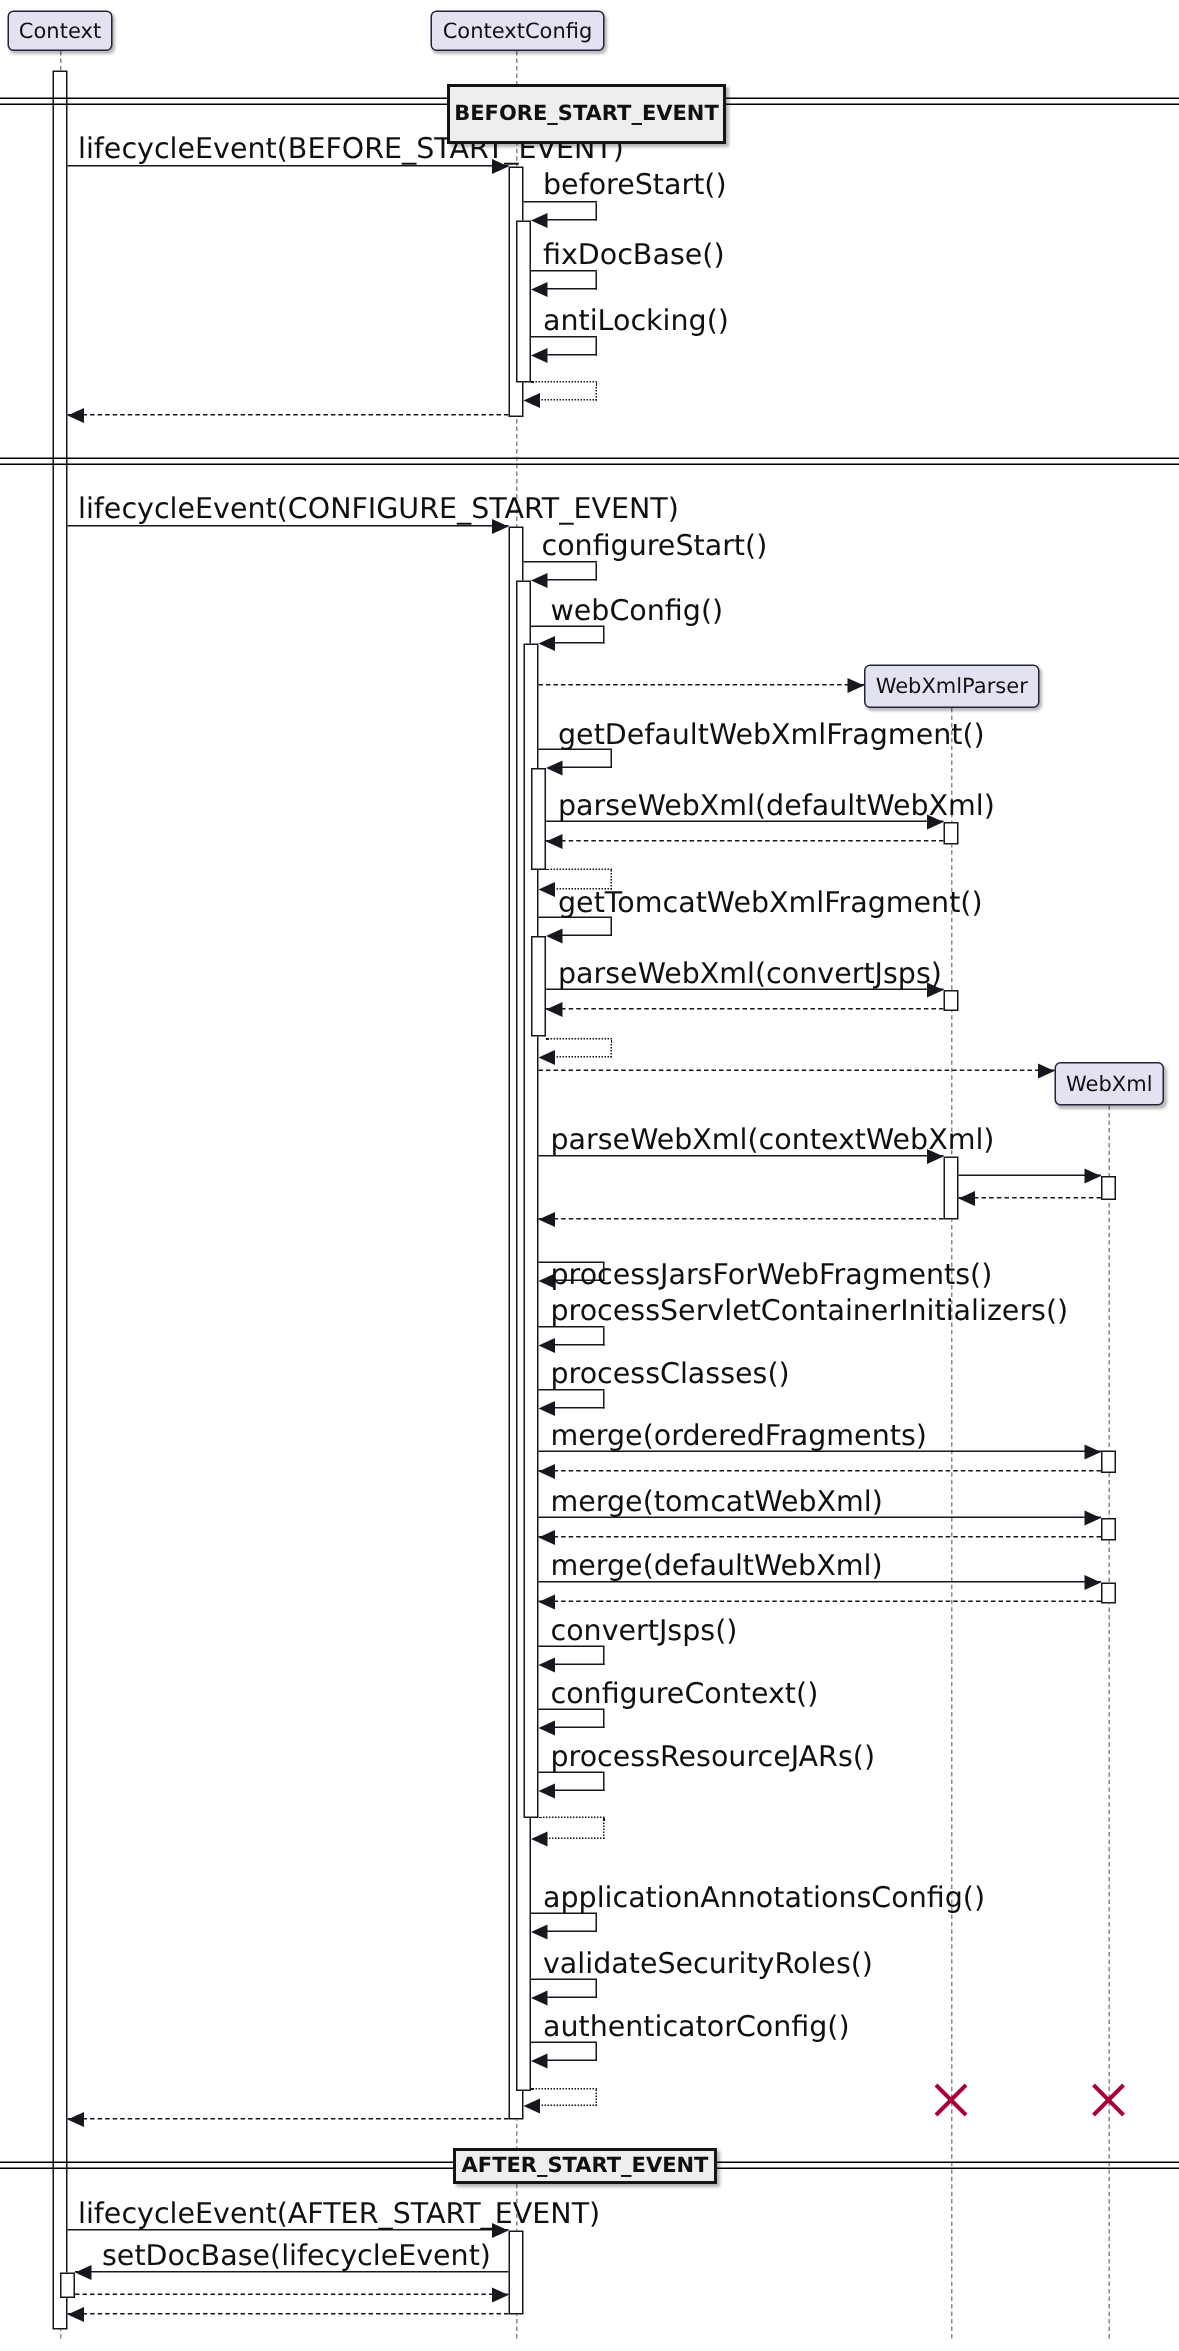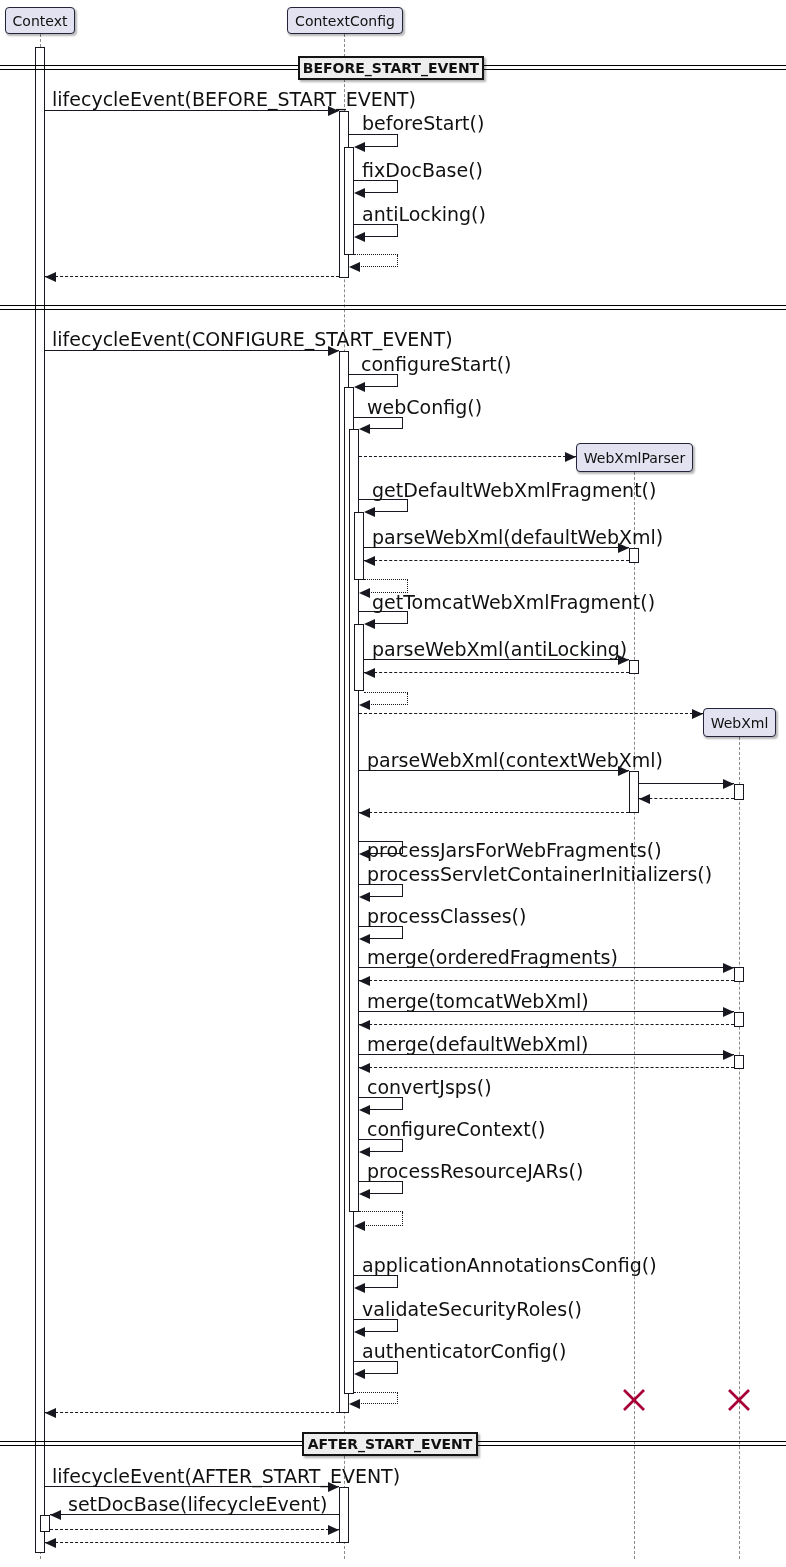--- a/index.html
+++ b/index.html
@@ -146,21 +146,21 @@
     <div class="msg-group">
       <div class="mline" style="left: 359px; top: 611px; width: 49px; border-top: 1.5px solid rgb(23, 23, 31);"></div>
       <div class="vline" style="left: 407px; top: 612px; height: 12px; border-left: 1.5px solid rgb(23, 23, 31);"></div>
       <div class="mline" style="left: 374px; top: 623px; width: 34px; border-top: 1.5px solid rgb(23, 23, 31);"></div>
       <div class="arrow" style="top: 619px; left: 364px; border-right: 11px solid rgb(23, 23, 31);"></div>
       <div class="msg-label" style="left: 372px; top: 595px;">getTomcatWebXmlFragment()</div>
     </div>
     <div class="msg-group">
       <div class="mline" style="left: 364px; top: 659px; width: 265px; border-top: 1.5px solid rgb(23, 23, 31);"></div>
       <div class="arrow" style="top: 655px; left: 618px; border-left: 11px solid rgb(23, 23, 31);"></div>
-      <div class="msg-label" style="left: 372px; top: 642px;">parseWebXml(antiLocking)</div>
+      <div class="msg-label" style="left: 372px; top: 642px;">parseWebXml(convertJsps)</div>
     </div>
     <div class="msg-group">
       <div class="mline" style="left: 364px; top: 672px; width: 265px; border-top: 1.5px dashed rgb(23, 23, 31);"></div>
       <div class="arrow" style="top: 668px; left: 364px; border-right: 11px solid rgb(23, 23, 31);"></div>
     </div>
     <div class="msg-group">
       <div class="mline" style="left: 364px; top: 692px; width: 44px; border-top: 1.5px dotted rgb(23, 23, 31);"></div>
       <div class="vline" style="left: 407px; top: 693px; height: 12px; border-left: 1.5px dotted rgb(23, 23, 31);"></div>
       <div class="mline" style="left: 369px; top: 704px; width: 39px; border-top: 1.5px dotted rgb(23, 23, 31);"></div>
       <div class="arrow" style="top: 700px; left: 359px; border-right: 11px solid rgb(23, 23, 31);"></div>
@@ -315,15 +315,15 @@
       <line x1="23" y1="3" x2="3" y2="23" stroke="#A80036" stroke-width="2.6"></line>
     </svg>
     <svg width="26" height="26" class="destroy" style="left: 726px; top: 1387px;">
       <line x1="3" y1="3" x2="23" y2="23" stroke="#A80036" stroke-width="2.6"></line>
       <line x1="23" y1="3" x2="3" y2="23" stroke="#A80036" stroke-width="2.6"></line>
     </svg>
     <div class="participant" style="left: 5px; top: 7px; width: 70px; height: 27px; background: rgb(226, 226, 240); border: 1.4px solid rgb(35, 35, 58);">Context</div>
     <div class="participant" style="left: 287px; top: 7px; width: 116px; height: 27px; background: rgb(226, 226, 240); border: 1.4px solid rgb(35, 35, 58);">ContextConfig</div>
     <div class="participant" style="left: 576px; top: 443px; width: 117px; height: 29px; background: rgb(226, 226, 240); border: 1.4px solid rgb(35, 35, 58);">WebXmlParser</div>
     <div class="participant" style="left: 703px; top: 708px; width: 73px; height: 29px; background: rgb(226, 226, 240); border: 1.4px solid rgb(35, 35, 58);">WebXml</div>
-    <div class="divider-label" style="left: 298px; top: 56px; width: 186px; height: 24px; background: rgb(238, 238, 238); border: 2px solid rgb(20, 20, 20);">BEFORE_START_EVENT</div>
+    <div class="divider-label" style="left: 298px; top: 56px; width: 186px; height: 40px; background: rgb(238, 238, 238); border: 2px solid rgb(20, 20, 20);">BEFORE_START_EVENT</div>
     <div class="divider-label" style="left: 302px; top: 1432px; width: 176px; height: 24px; background: rgb(238, 238, 238); border: 2px solid rgb(20, 20, 20);">AFTER_START_EVENT</div>
   </div>
 
 </body></html>

